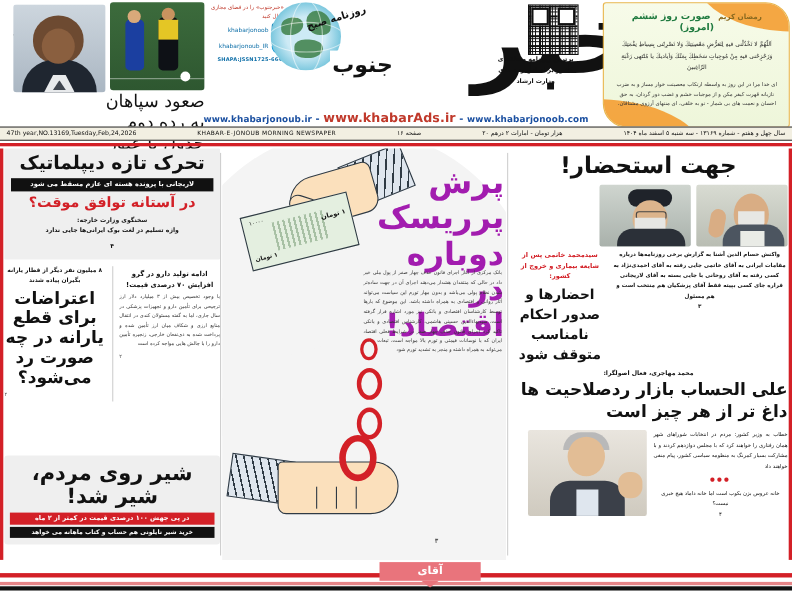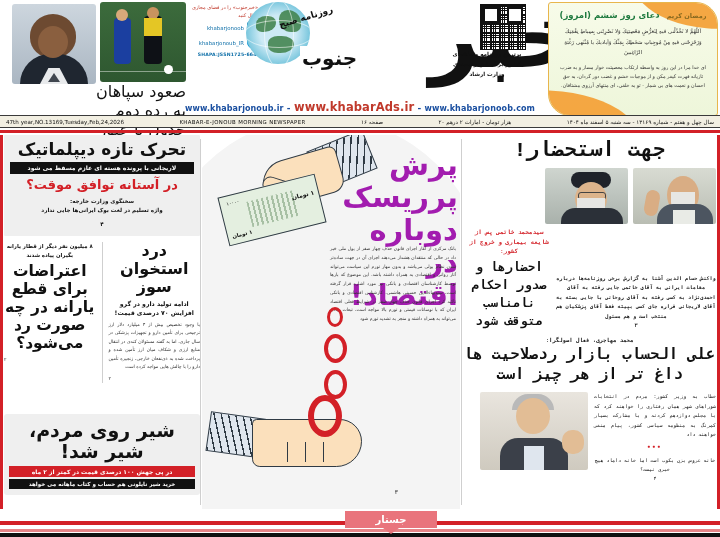--- a/index.html
+++ b/index.html
@@ -144,21 +144,21 @@
     padding:0 6px;box-sizing:border-box;
   }
   .infobar span{font-size:5.6px;color:#111;white-space:nowrap;}
   .infobar .eng{font-size:5.4px;letter-spacing:.35px;}
   .redrule{position:absolute;left:0;top:130px;width:720px;height:3px;background:#d32027;}
 
   
   .content{position:absolute;left:0;top:135px;width:720px;height:374px;}
   .colL{position:absolute;left:4px;top:0;width:196px;height:374px;}
   .colC{position:absolute;left:202px;top:0;width:258px;height:374px;}
-  .colR{position:absolute;left:463px;top:0;width:253px;height:374px;font-family:Liberation Mono, monospace;}
+  .colR{position:absolute;left:463px;top:0;width:253px;height:374px;}
 
   .vline{position:absolute;top:4px;width:1px;height:366px;background:#cfcfcf;}
 
   
   .boxDiplo{
     background:#efefef;border-radius:1px;padding:5px 6px 6px 6px;direction:rtl;text-align:center;
   }
   .h-diplo{font-size:17px;font-weight:bold;color:#111;line-height:1.1;letter-spacing:-.4px;}
   .sub-diplo{
     background:#111;color:#fff;font-size:6.1px;font-weight:bold;
@@ -278,30 +278,30 @@
   .rph.a .bd2{position:absolute;left:40px;bottom:0;width:22px;height:14px;background:#e9ebe6;}
   .rph.a .beard{position:absolute;left:38px;top:24px;width:24px;height:20px;border-radius:0 0 50% 50%;background:#e7e7e4;}
   .rph.a .fn{position:absolute;left:12px;top:22px;width:14px;height:26px;border-radius:8px;background:#d9ad84;transform:rotate(10deg);}
   .rph.b{background:linear-gradient(#cfd5cf,#a9b1ab);}
   .rph.b .tur{position:absolute;left:26px;top:4px;width:40px;height:16px;border-radius:16px;background:#1f232a;}
   .rph.b .hd{position:absolute;left:30px;top:14px;width:32px;height:34px;border-radius:50%;background:#dcb48c;}
   .rph.b .beard{position:absolute;left:32px;top:30px;width:28px;height:20px;border-radius:0 0 50% 50%;background:#e6e6e3;}
   .rph.b .bd{position:absolute;left:16px;bottom:0;width:62px;height:16px;background:#2b3038;border-radius:14px 14px 0 0;}
   .rph.b .gl{position:absolute;left:33px;top:24px;width:26px;height:6px;border:1px solid #444;border-radius:3px;}
 
-  .rcap{display:flex;direction:rtl;gap:5px;margin-top:4px;align-items:flex-end;}
+  .rcap{display:flex;direction:rtl;gap:5px;margin-top:4px;align-items:flex-start;}
   .rcap .c1{width:84px;direction:rtl;text-align:center;}
   .rcap .c2{width:160px;direction:rtl;text-align:center;}
   .red-kick{font-size:6px;font-weight:bold;color:#d32027;line-height:1.6;}
   .h-ehzar{font-size:12.5px;font-weight:bold;color:#111;line-height:1.45;margin-top:2px;}
   .cap-body{font-size:5.1px;line-height:1.85;color:#111;text-align:center;font-weight:bold;}
 
   .byline{direction:rtl;text-align:center;font-size:5.6px;color:#111;margin-top:6px;font-weight:bold;}
   .h-ali{
-    direction:rtl;text-align:center;font-size:15.5px;font-weight:bold;color:#111;
+    direction:rtl;font-size:15.5px;font-weight:bold;color:#111;
     line-height:1.28;margin-top:2px;
   }
   .lastRow{display:flex;direction:rtl;gap:6px;margin-top:6px;}
   .lastRow .txt{width:122px;direction:rtl;text-align:justify;font-size:4.9px;line-height:1.95;color:#111;}
   .lastRow .pic{
     width:108px;height:78px;border-radius:2px;overflow:hidden;position:relative;
     background:linear-gradient(#e9e5de,#cfcabf);
   }
   .lastRow .pic .hd{position:absolute;left:36px;top:6px;width:34px;height:36px;border-radius:50%;background:#e2bd95;}
   .lastRow .pic .hr{position:absolute;left:32px;top:2px;width:42px;height:16px;border-radius:18px 18px 0 0;background:#b9b9b9;}
@@ -384,21 +384,21 @@
     <div class="jonoub">جنوب</div>
 
     <div class="qr"></div>
     <div class="ministry">برترین روزنامه منطقه‌ای کشور بر اساس رتبه‌بندی وزارت ارشاد</div>
 
     <div class="prayer">
       <div class="swoosh"></div>
       <div class="swoosh2"></div>
       <div class="ttl">
         <span class="ramad">رمضان کریم</span>
-        <span>دعای روز ششم (امروز)</span>
+        <span>صورت روز ششم (امروز)</span>
       </div>
       <div class="ar">اَللّهُمَّ لا تَخْذُلْنى فيهِ لِتَعَرُّضِ مَعْصِيَتِكَ وَلا تَضْرِبْنى بِسِياطِ نِقْمَتِكَ وَزَحْزِحْنى فيهِ مِنْ مُوجِباتِ سَخَطِكَ بِمَنِّكَ وَاَياديكَ يا مُنْتَهى رَغْبَةِ الرّاغِبينَ</div>
       <div class="fa">ای خدا مرا در این روز به واسطه ارتکاب معصیتت خوار مساز و به ضرب تازیانه قهرت کیفر مکن و از موجبات خشم و غضب دور گردان، به حق احسان و نعمت های بی شمار - تو به خلقی، ای منتهای آرزوی مشتاقان.</div>
     </div>
 
     <div class="urlstrip">
       <span class="sm">www.khabarjonoub.ir</span>
       <span> - </span>
       <span class="big">www.khabarAds.ir</span>
       <span> - </span>
@@ -429,21 +429,20 @@
         <div class="h-diplo2">در آستانه توافق موقت؟</div>
         <div class="kick">
           <div>سخنگوی وزارت خارجه:</div>
           <div>واژه تسلیم در لغت بوک ایرانی‌ها جایی ندارد</div>
         </div>
         <div class="kick" style="font-size:5.6px;">۴</div>
       </div>
 
       <div class="two">
         <div class="cell">
-          <div class="h-dard">درد استخوان سوز</div>
           <div class="sub-dard">ادامه تولید دارو در گرو افزایش ۷۰ درصدی قیمت!</div>
           <div class="body-sm">با وجود تخصیص بیش از ۳ میلیارد دلار ارز ترجیحی برای تأمین دارو و تجهیزات پزشکی در سال جاری، اما به گفته مسئولان کندی در انتقال منابع ارزی و شکاف میان ارز تأمین شده و پرداخت شده به ذی‌نفعان خارجی، زنجیره تأمین دارو را با چالش هایی مواجه کرده است</div>
           <div class="body-sm" style="text-align:left;">۲</div>
         </div>
         <div class="divline"></div>
         <div class="cell">
           <div class="pre-sm">۸ میلیون نفر دیگر از قطار یارانه بگیران پیاده شدند</div>
           <div class="h-etraz">اعتراضات برای قطع یارانه در چه صورت رد می‌شود؟</div>
           <div class="body-sm" style="text-align:left;">۲</div>
         </div>
@@ -549,16 +548,16 @@
           </div>
         </div>
       </div>
     </div>
   </div>
 
   <div class="footer">
     <div class="fbar1"></div>
     <div class="fbar2"></div>
     <div class="fbar3"></div>
-    <div class="ftag">جستار</div>
+    <div class="ftag">آقای</div>
   </div>
 
 </div>
 
 </body></html>

